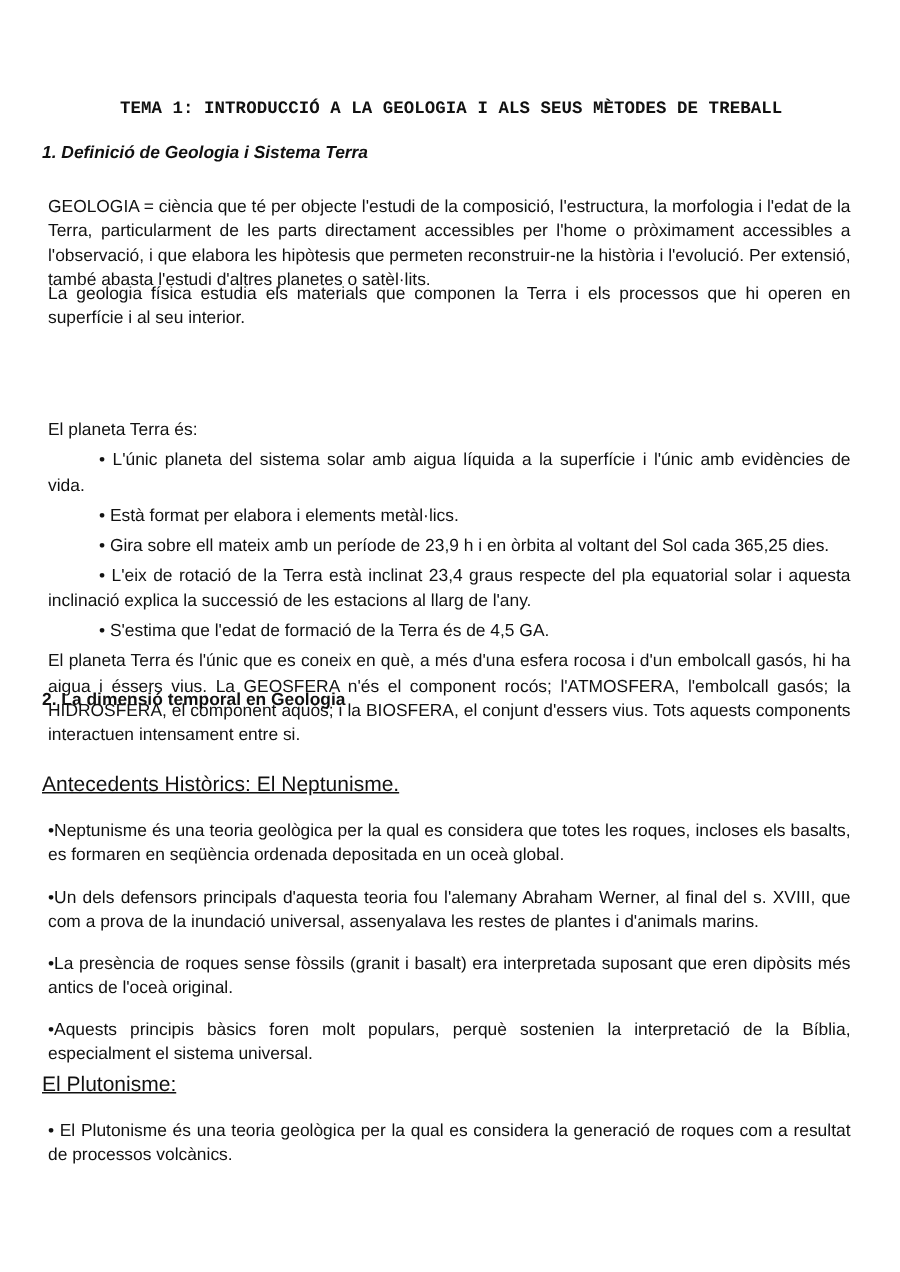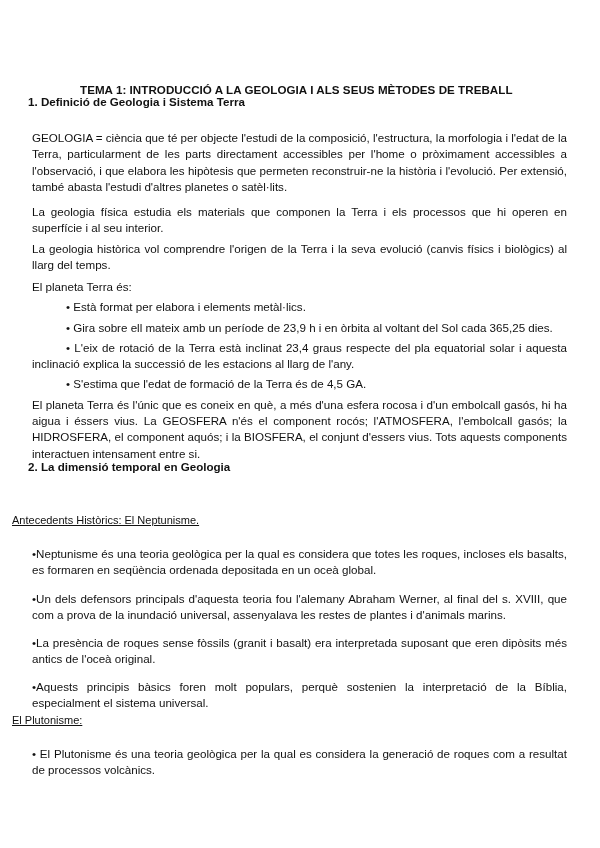--- a/index.html
+++ b/index.html
@@ -1,45 +1,45 @@
 <!DOCTYPE html>
 <html><head>
 <meta charset="utf-8">
 <style>
   html, body { margin:0; padding:0; background:#ffffff; }
   body { width:600px; height:848px; position:relative; overflow:hidden;
          font-family:"Liberation Sans", sans-serif; color:#111; }
   .blk { position:absolute; left:28px; width:543px; font-size:11.6px; line-height:16.3px; }
   .just { text-align:justify; text-align-last:left; }
-  .title { position:absolute; left:80px; top:83px; font-size:11.6px; font-weight:bold; letter-spacing:0.05px; white-space:nowrap; }
+  .title { position:absolute; left:80px; top:66px; font-size:11.6px; font-weight:bold; letter-spacing:0.05px; white-space:nowrap;font-family:Liberation Mono, monospace; }
   .h { position:absolute; left:28px; font-size:11.6px; font-weight:bold; white-space:nowrap; }
-  .u { position:absolute; left:12px; font-size:11px; text-decoration:underline; white-space:nowrap; }
+  .u { position:absolute; left:28px; font-size:14px; text-decoration:underline; white-space:nowrap; }
   .p { margin:4px; }
   .ind { text-indent:34px; }
 </style>
 </head>
 <body>
 
 <div>
 
   <div class="title">TEMA 1: INTRODUCCIÓ A LA GEOLOGIA I ALS SEUS MÈTODES DE TREBALL</div>
 
-  <div class="h" style="top:95px;">1. Definició de Geologia i Sistema Terra</div>
+  <div class="h" style="top:95px;font-style:italic;">1. Definició de Geologia i Sistema Terra</div>
 
   <div class="blk just" style="top:126px;">
     <p class="p">GEOLOGIA = ciència que té per objecte l'estudi de la composició, l'estructura, la morfologia i l'edat de la Terra, particularment de les parts directament accessibles per l'home o pròximament accessibles a l'observació, i que elabora les hipòtesis que permeten reconstruir-ne la història i l'evolució. Per extensió, també abasta l'estudi d'altres planetes o satèl·lits.</p>
   </div>
 
-  <div class="blk just" style="top:200px;">
+  <div class="blk just" style="top:184px;">
     <p class="p">La geologia física estudia els materials que componen la Terra i els processos que hi operen en superfície i al seu interior.</p>
-    <p class="p">La geologia històrica vol comprendre l'origen de la Terra i la seva evolució (canvis físics i biològics) al llarg del temps.</p>
   </div>
 
   <div class="blk just" style="top:275px;">
     <p class="p">El planeta Terra és:</p>
+    <p class="p ind">• L'únic planeta del sistema solar amb aigua líquida a la superfície i l'únic amb evidències de vida.</p>
     <p class="p ind">• Està format per elabora i elements metàl·lics.</p>
     <p class="p ind">• Gira sobre ell mateix amb un període de 23,9 h i en òrbita al voltant del Sol cada 365,25 dies.</p>
     <p class="p ind">• L'eix de rotació de la Terra està inclinat 23,4 graus respecte del pla equatorial solar i aquesta inclinació explica la successió de les estacions al llarg de l'any.</p>
     <p class="p ind">• S'estima que l'edat de formació de la Terra és de 4,5 GA.</p>
     <p class="p">El planeta Terra és l'únic que es coneix en què, a més d'una esfera rocosa i d'un embolcall gasós, hi ha aigua i éssers vius. La GEOSFERA n'és el component rocós; l'ATMOSFERA, l'embolcall gasós; la HIDROSFERA, el component aquós; i la BIOSFERA, el conjunt d'essers vius. Tots aquests components interactuen intensament entre si.</p>
   </div>
 
   <div class="h" style="top:460px;">2. La dimensió temporal en Geologia</div>
 
   <div class="u" style="top:514px;">Antecedents Històrics: El Neptunisme.</div>

